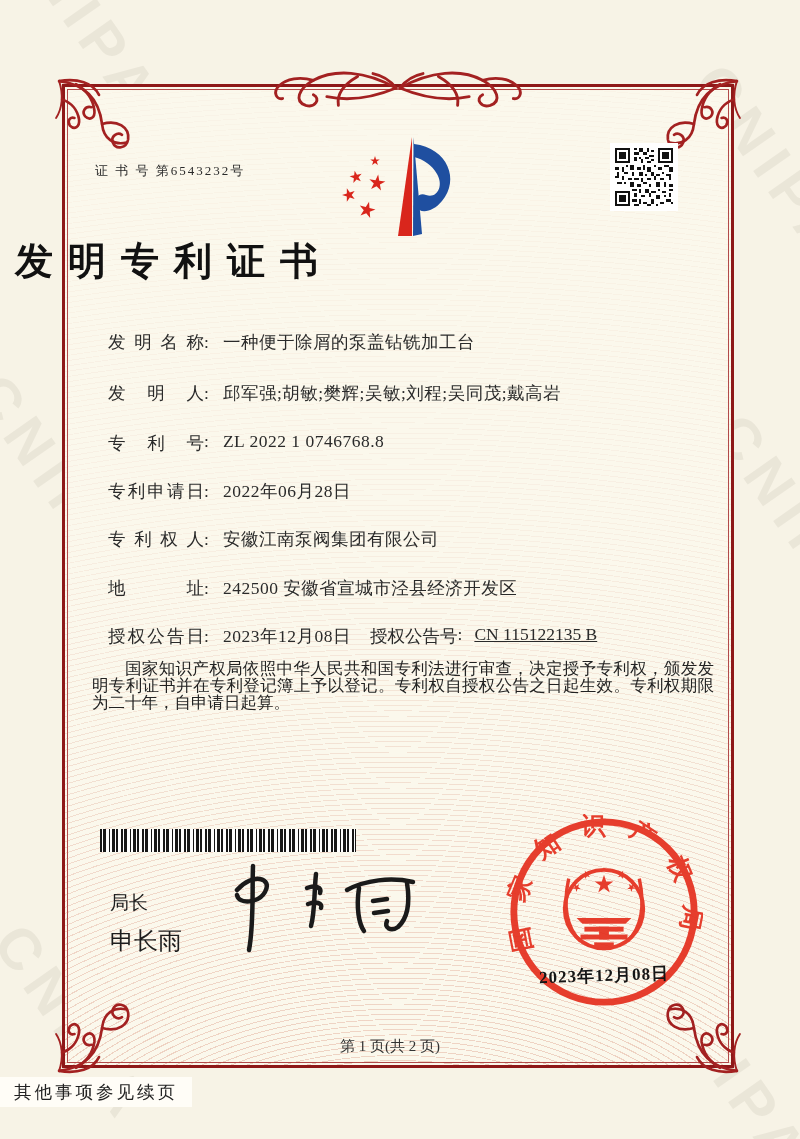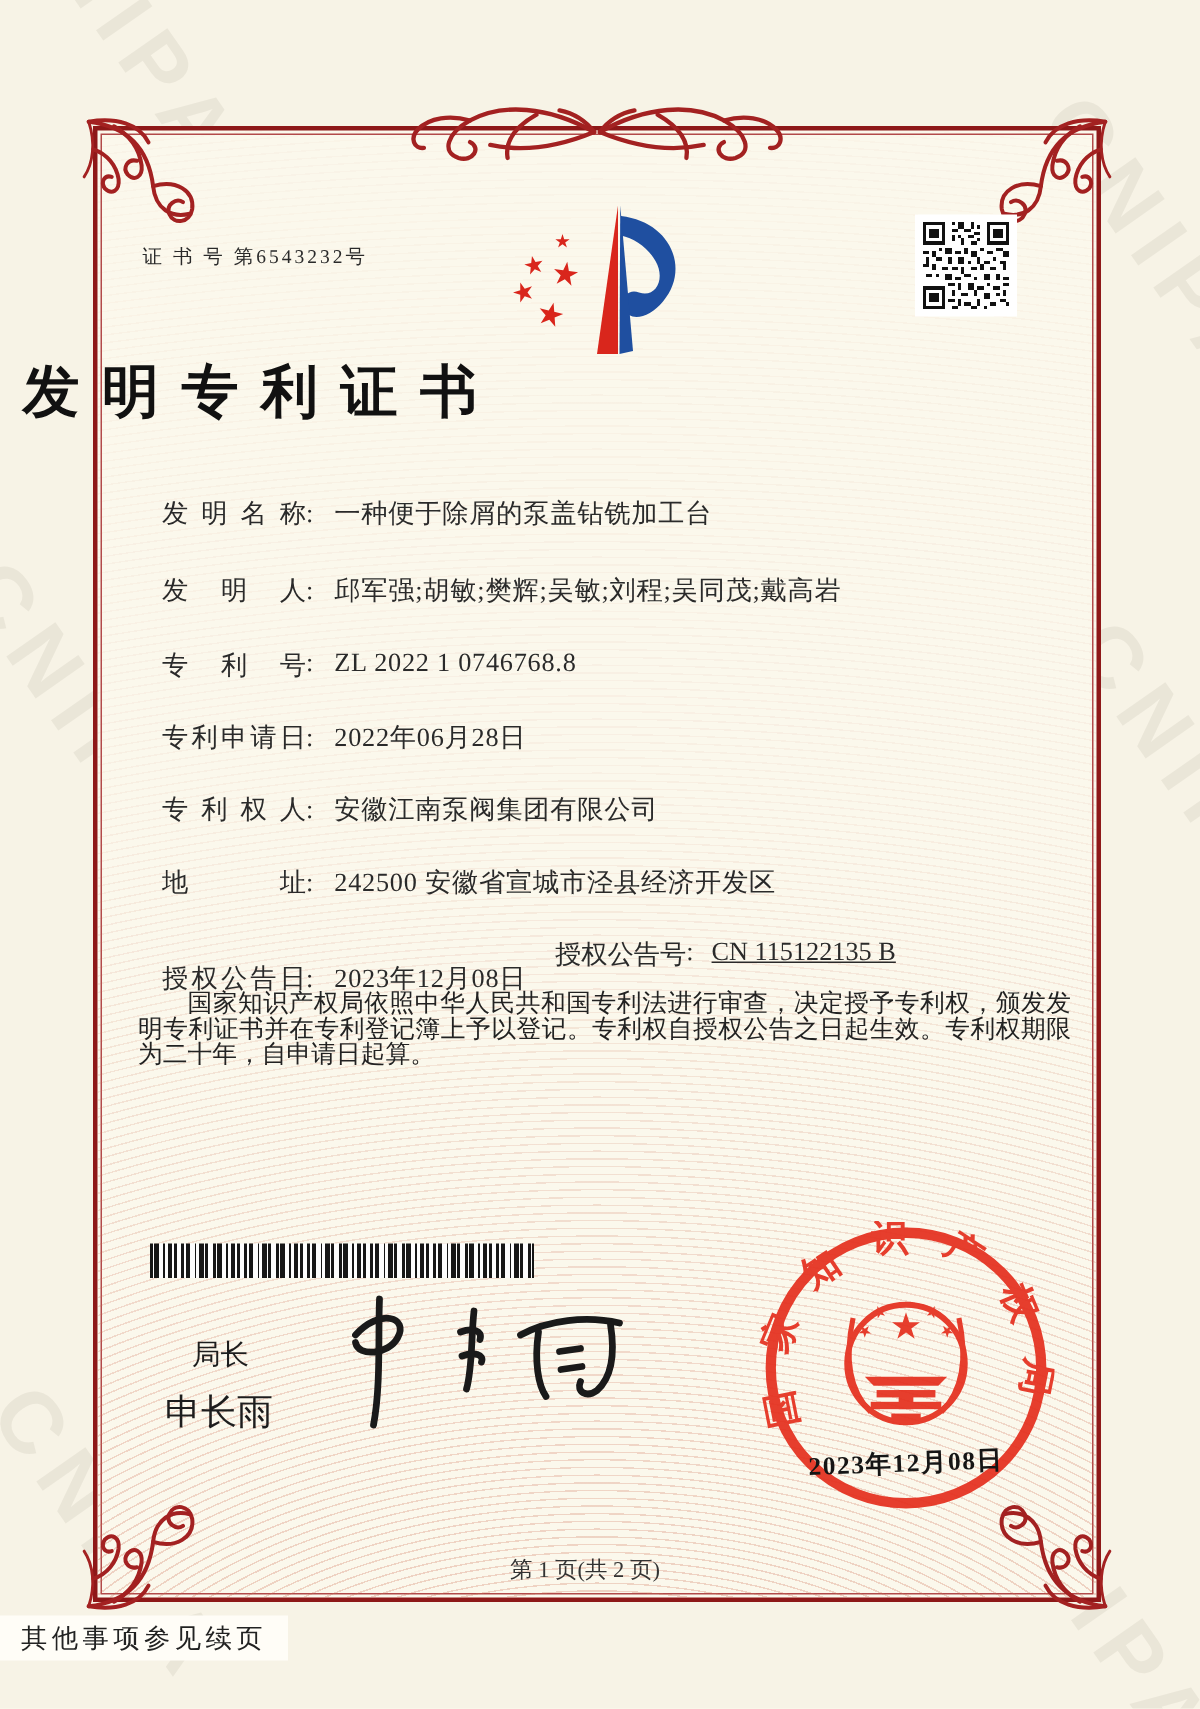--- a/index.html
+++ b/index.html
@@ -57,21 +57,21 @@
   
   .paras{position:absolute;left:92px;top:660px;width:622px;z-index:6;
     font-size:16.5px;line-height:17px;color:#222;text-align:justify;}
   .paras p{margin:0 0 9px 0;text-indent:2em;}
   
   .barcode{position:absolute;left:100px;top:829px;width:256px;height:23px;z-index:6;
     background:repeating-linear-gradient(90deg,
       #161616 0 2px,#fdfdfd 2px 3px,#161616 3px 6px,#fdfdfd 6px 9px,
       #161616 9px 10px,#fdfdfd 10px 12px,#161616 12px 15px,#fdfdfd 15px 16px,
       #161616 16px 18px,#fdfdfd 18px 21px);}
-  .sig-title{position:absolute;left:110px;top:890px;font-size:19px;z-index:6;font-family:Liberation Serif, serif;color:#1d1d1d;margin-left:18px;}
+  .sig-title{position:absolute;left:110px;top:890px;font-size:19px;z-index:6;font-family:Liberation Serif, serif;color:#1d1d1d;}
   .sig-name{position:absolute;left:110px;top:925px;font-size:24px;z-index:6;font-family:Liberation Serif, serif;color:#1d1d1d;}
   .signature{position:absolute;left:215px;top:858px;width:215px;height:100px;z-index:6;}
   .seal{position:absolute;left:505px;top:814px;width:198px;height:196px;z-index:7;opacity:.93;}
   .seal-date{position:absolute;left:505px;top:964px;width:198px;text-align:center;
     font-size:17px;font-weight:bold;color:#151515;letter-spacing:1px;z-index:8;transform:rotate(-2deg);}
   .page-num{position:absolute;left:0;top:1037px;width:780px;text-align:center;font-size:15px;color:#333;z-index:6;}
   .cont-note{position:absolute;left:0;top:1077px;width:800px;text-align:left;z-index:6;}
   .cont-note span{display:inline-block;background:#fffdf7;padding:3px 14px;font-size:17.5px;letter-spacing:3px;color:#222;}
 </style>
 </head>
@@ -242,21 +242,21 @@
 </div>
 <div class="field" style="top:479px">
   <span class="flabel">专利申请日</span><span class="fcolon">:</span><span class="fvalue">2022年06月28日</span>
 </div>
 <div class="field" style="top:527px">
   <span class="flabel">专利权人</span><span class="fcolon">:</span><span class="fvalue">安徽江南泵阀集团有限公司</span>
 </div>
 <div class="field" style="top:576px">
   <span class="flabel">地址</span><span class="fcolon">:</span><span class="fvalue">242500 安徽省宣城市泾县经济开发区</span>
 </div>
-<div class="field" style="top:640px">
+<div class="field" style="top:624px">
   <span class="flabel">授权公告日</span><span class="fcolon">:</span><span class="fvalue">2023年12月08日</span>
 </div>
 <div class="field2" style="top:624px">
   <span class="flabel">授权公告号</span><span class="fcolon">:</span><span class="fvalue">CN 115122135 B</span>
 </div>
 
 <div class="paras">
   <p>国家知识产权局依照中华人民共和国专利法进行审查，决定授予专利权，颁发发明专利证书并在专利登记簿上予以登记。专利权自授权公告之日起生效。专利权期限为二十年，自申请日起算。</p>
 </div>
 

